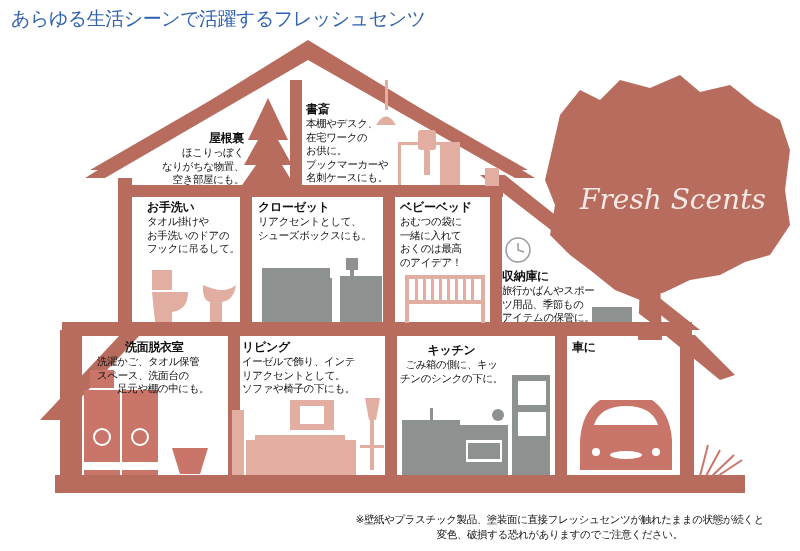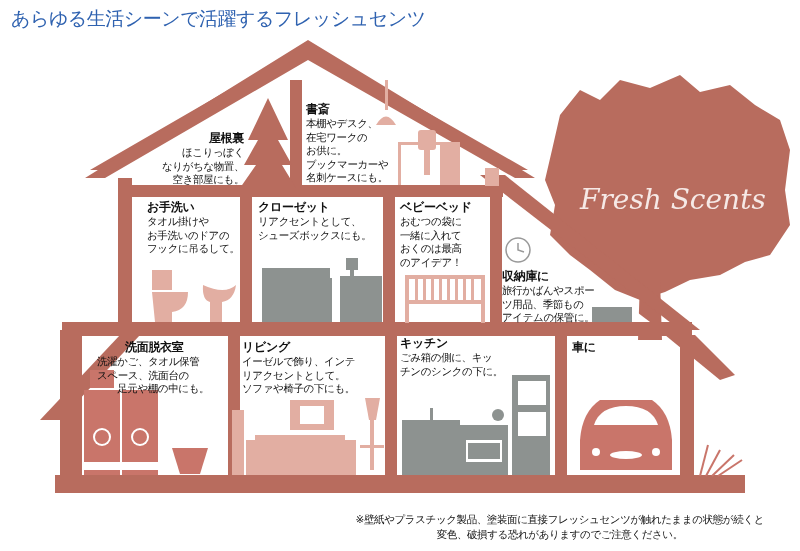--- a/index.html
+++ b/index.html
@@ -209,21 +209,21 @@
 　　足元や棚の中にも。</span>
 </div>
 
 <div class="room" style="left:242px;top:340px;">
   <span class="h">リビング</span>
   <span class="d">イーゼルで飾り、インテ
 リアクセントとして。
 ソファや椅子の下にも。</span>
 </div>
 
-<div class="room" style="left:400px;top:336px;">
+<div class="room" style="left:400px;top:343px;text-align:center;">
   <span class="h">キッチン</span>
   <span class="d">ごみ箱の側に、キッ
 チンのシンクの下に。</span>
 </div>
 
 <div class="room" style="left:572px;top:340px;">
   <span class="h">車に</span>
 </div>
 
 <div class="note">※壁紙やプラスチック製品、塗装面に直接フレッシュセンツが触れたままの状態が続くと

